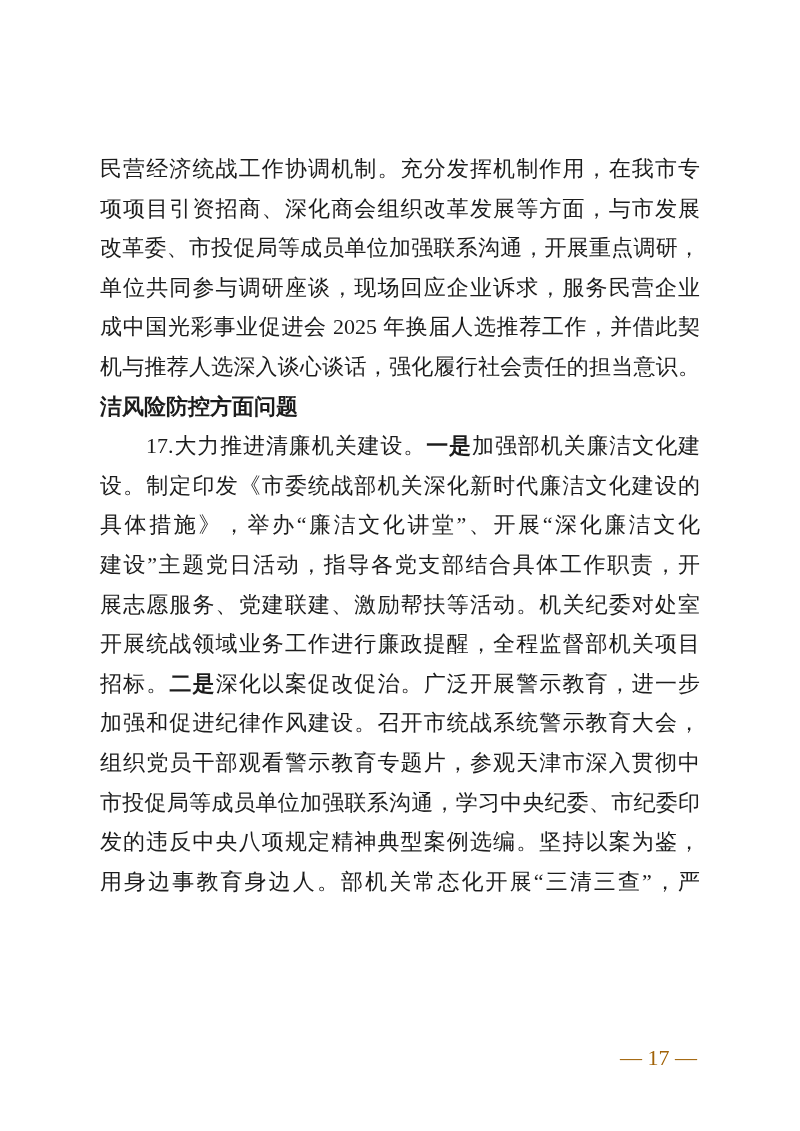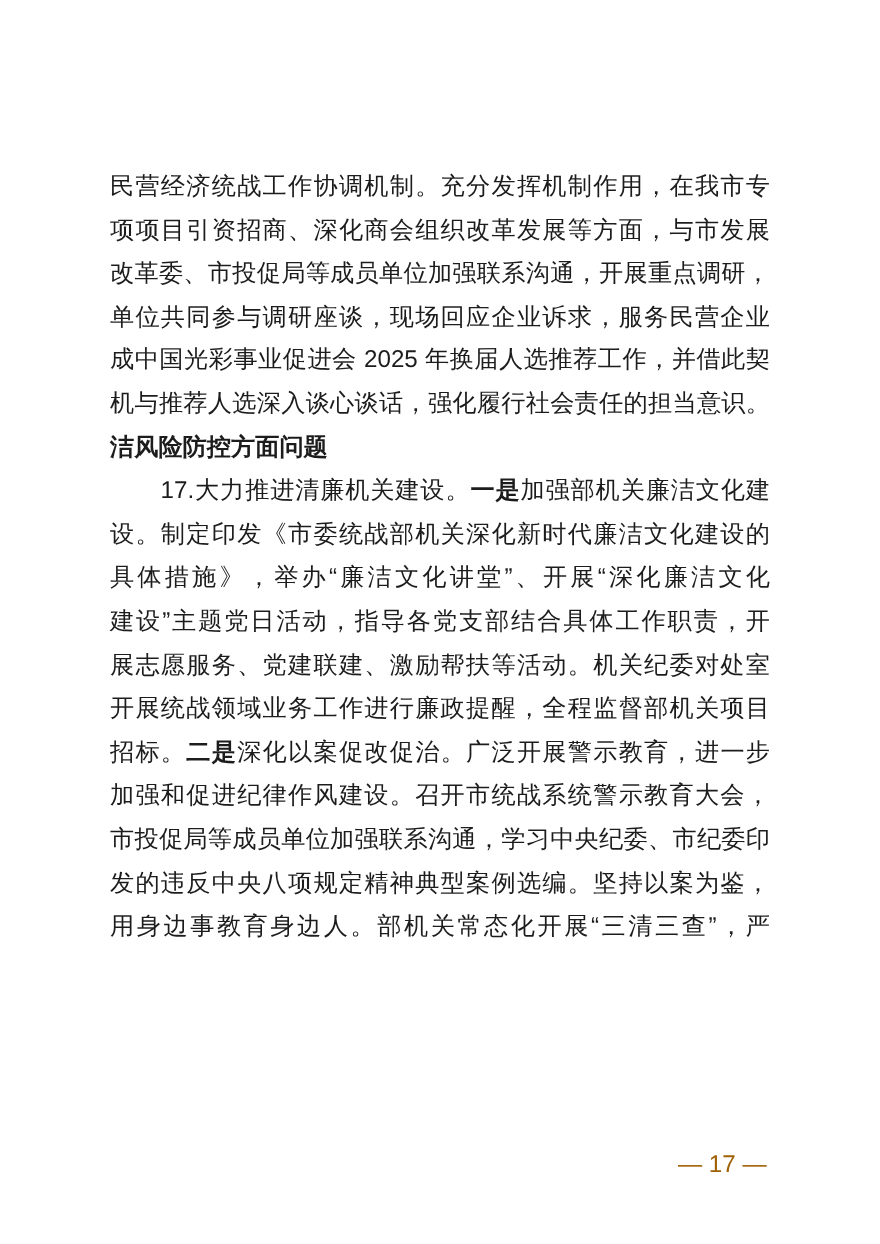--- a/index.html
+++ b/index.html
@@ -2,21 +2,21 @@
 <html><head>
 <meta charset="utf-8">
 <style>
   html, body { margin: 0; padding: 0; background: #ffffff; }
   .page {
     position: relative;
     width: 772px;
     height: 1131px;
     background: #ffffff;
     overflow: hidden;
-    font-family: Liberation Sans, sans-serif;
+    font-family: Liberation Serif, serif;
     color: #1c1c1c;
   }
   .doc {
     position: absolute;
     left: 100px;
     top: 149px;
     width: 600px;
   }
   .line {
     font-size: 22px;
@@ -58,20 +58,21 @@
       <div class="line fill"><span class="seg">机与推荐人选深入谈心谈话，强化履行社会责任的担当意识。</span></div>
       <div class="line"><span class="seg b">洁风险防控方面问题</span></div>
       <div class="line indent fill"><span class="seg">17.大力推进清廉机关建设。</span><span class="seg b">一是</span><span class="seg">加强部机关廉洁文化建</span></div>
       <div class="line fill"><span class="seg">设。制定印发《市委统战部机关深化新时代廉洁文化建设的</span></div>
       <div class="line fill"><span class="seg">具体措施》，举办“廉洁文化讲堂”、开展“深化廉洁文化</span></div>
       <div class="line fill"><span class="seg">建设”主题党日活动，指导各党支部结合具体工作职责，开</span></div>
       <div class="line fill"><span class="seg">展志愿服务、党建联建、激励帮扶等活动。机关纪委对处室</span></div>
       <div class="line fill"><span class="seg">开展统战领域业务工作进行廉政提醒，全程监督部机关项目</span></div>
       <div class="line fill"><span class="seg">招标。</span><span class="seg b">二是</span><span class="seg">深化以案促改促治。广泛开展警示教育，进一步</span></div>
       <div class="line fill"><span class="seg">加强和促进纪律作风建设。召开市统战系统警示教育大会，</span></div>
+      <div class="line fill"><span class="seg">组织党员干部观看警示教育专题片，参观天津市深入贯彻中</span></div>
       <div class="line fill"><span class="seg">市投促局等成员单位加强联系沟通，学习中央纪委、市纪委印</span></div>
       <div class="line fill"><span class="seg">发的违反中央八项规定精神典型案例选编。坚持以案为鉴，</span></div>
       <div class="line fill"><span class="seg">用身边事教育身边人。部机关常态化开展“三清三查”，严</span></div>
     </div>
   <div class="footer">
     <span>— 17 —</span>
   </div>
 </div>
 
 </body></html>

